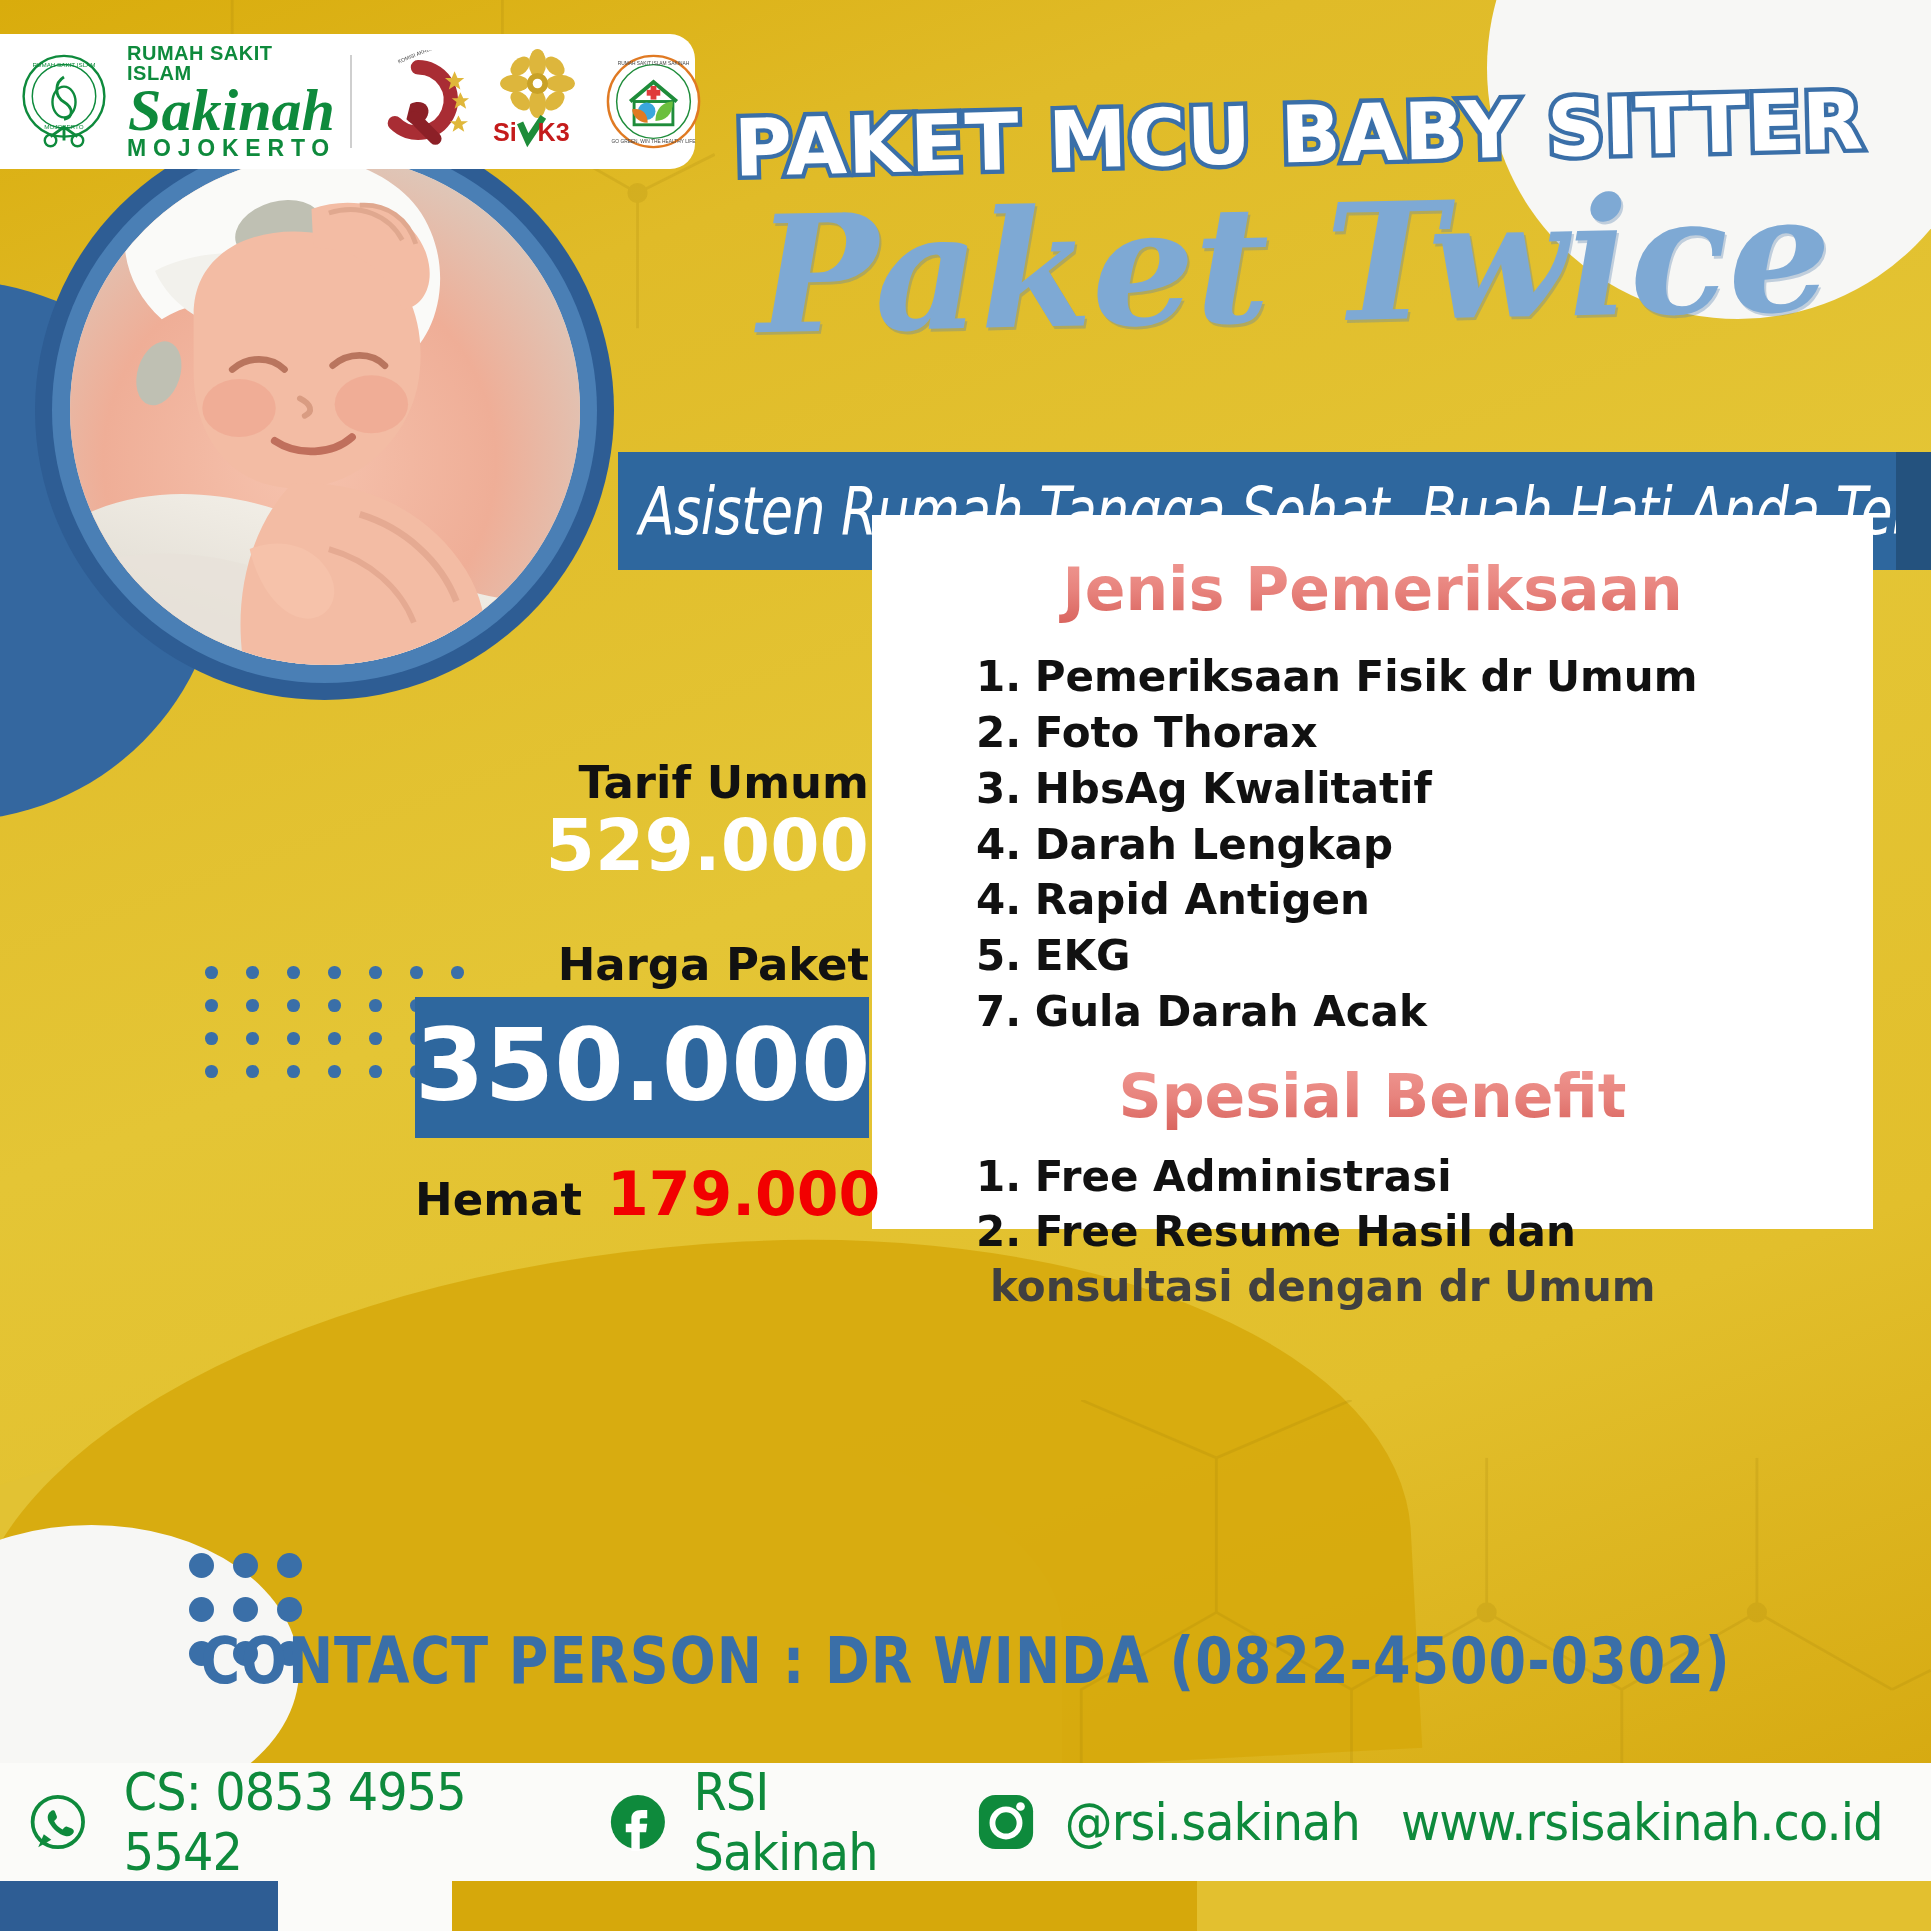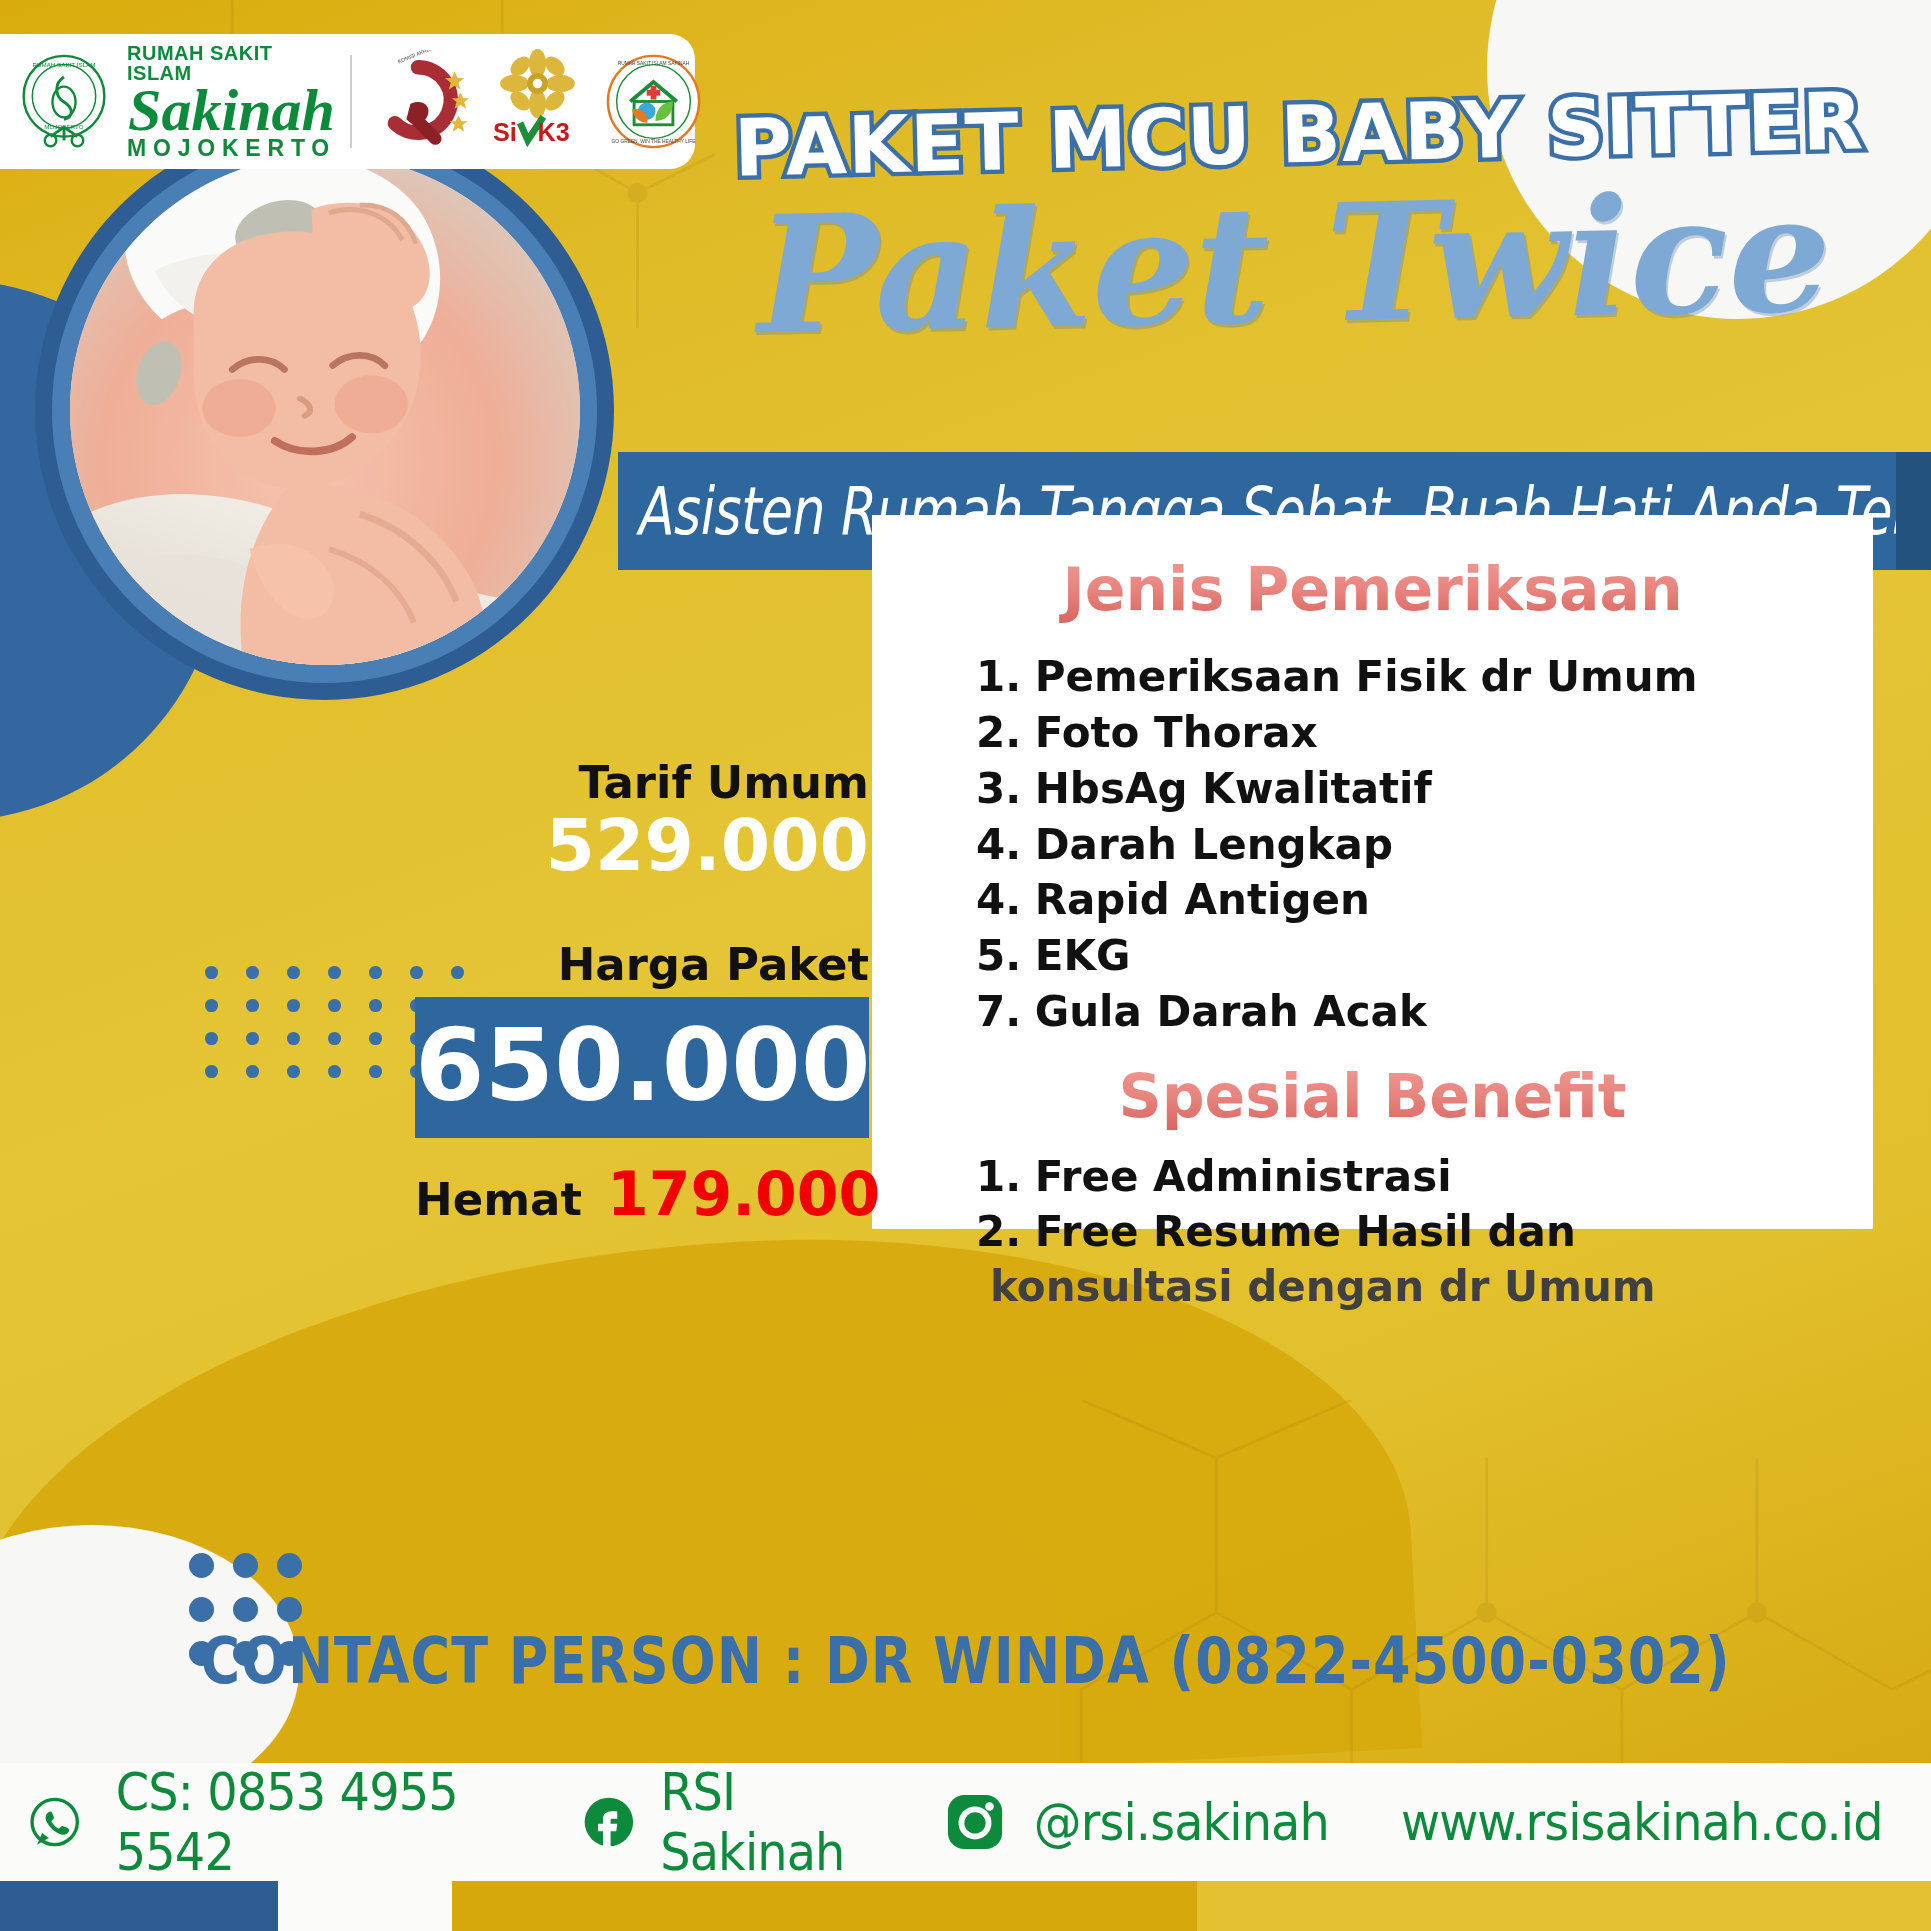--- a/index.html
+++ b/index.html
@@ -196,21 +196,21 @@
   }
 
   
   .dots{position:absolute;z-index:8;display:grid;}
   .dots span{border-radius:50%;background:#3A6FA8;display:block;}
 
   
   .footer{
     position:absolute;left:0;bottom:50px;width:1931px;height:118px;
     background:#FBFBF9;z-index:25;
-    display:flex;align-items:center;justify-content:center;gap:39px;
+    display:flex;align-items:center;justify-content:center;gap:8px;
     padding:0 27px;box-sizing:border-box;
   }
   .fitem{display:flex;align-items:center;gap:15.4px;}
   .ftext{
     font-family:"DejaVu Sans", sans-serif;
     font-size:52px;color:#0E8A3C;letter-spacing:-1px;
     transform:scaleX(.92);
   }
   .footer-strip{
     position:absolute;left:0;bottom:0;width:1931px;height:50px;z-index:24;
@@ -389,21 +389,21 @@
 
   <div class="band">
     <div class="band-text">Asisten Rumah Tangga Sehat, Buah Hati Anda Terjaga</div>
   </div>
   <div class="band-notch"></div>
 
   <div class="price-block">
     <div class="price-label">Tarif Umum</div>
     <div class="price-big-white">529.000</div>
     <div class="price-label-2">Harga Paket</div>
-    <div class="price-highlight">650.000</div>
+    <div class="price-highlight">350.000</div>
     <div class="hemat-row">
       <span class="hemat-label">Hemat</span>
       <span class="hemat-value">179.000</span>
     </div>
   </div>
 
   <div class="card">
     <div class="card-h">Jenis Pemeriksaan</div>
     <ul class="card-list" id="exam-list">
         <li>

